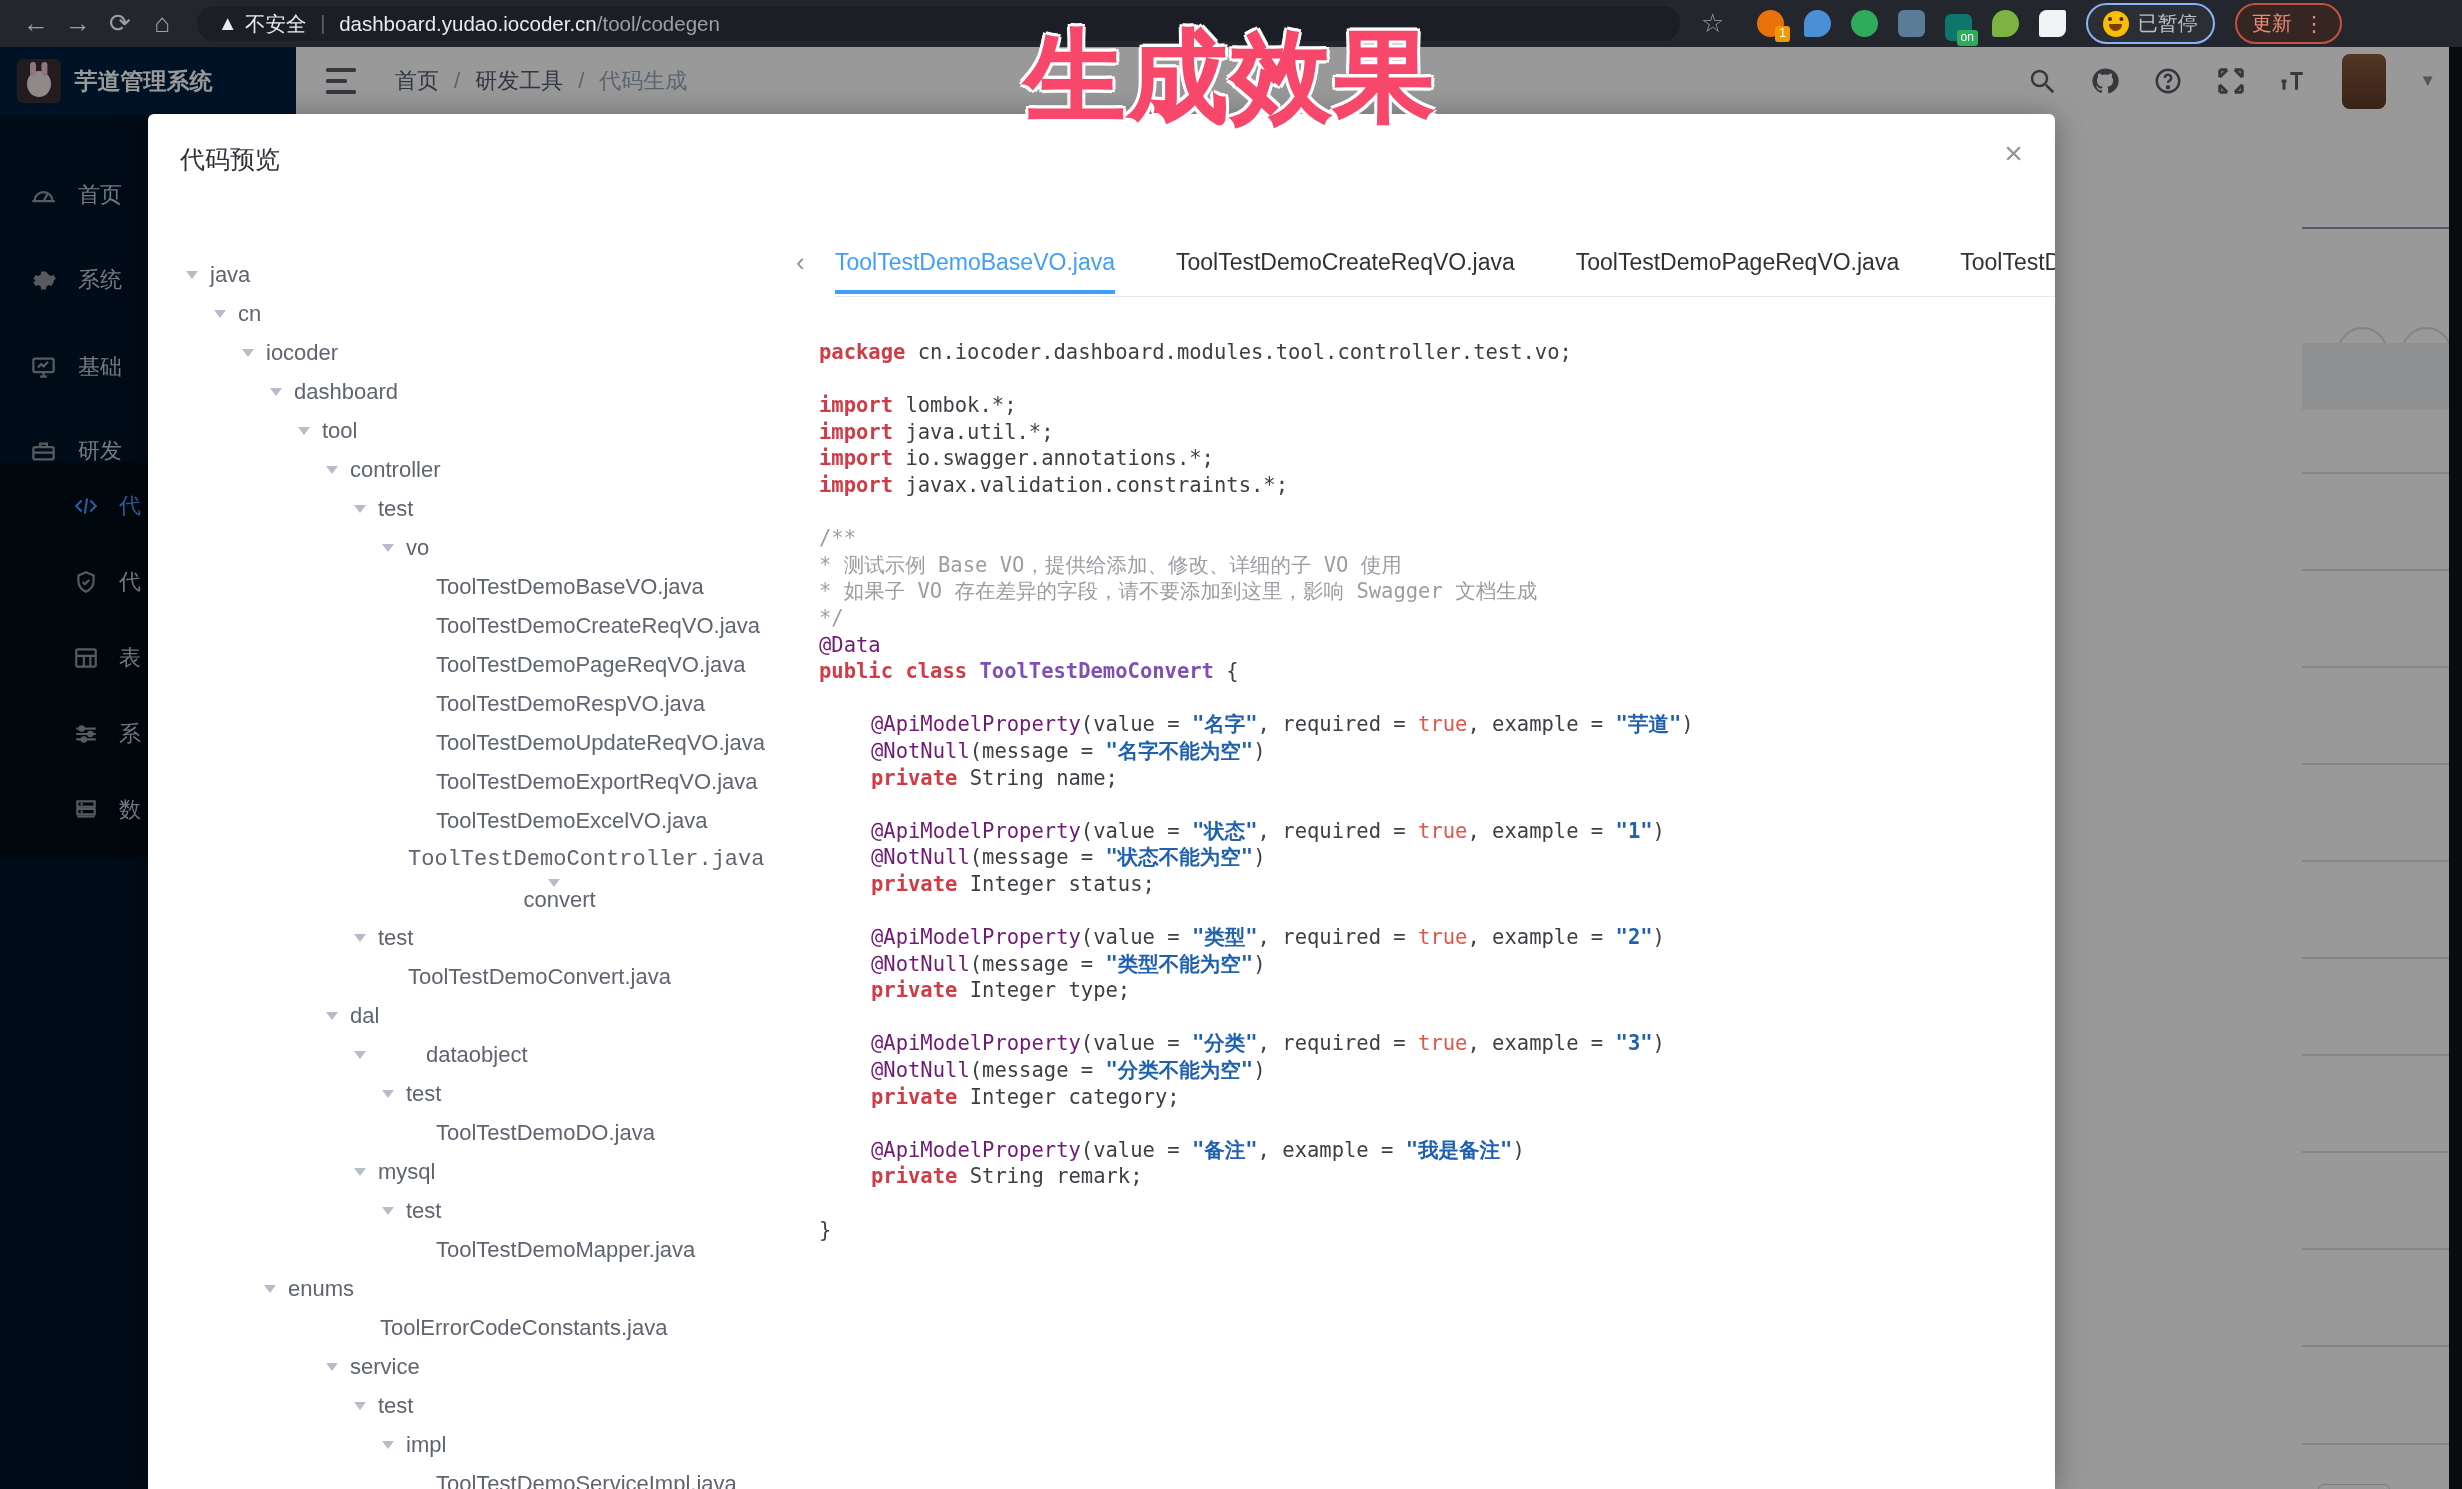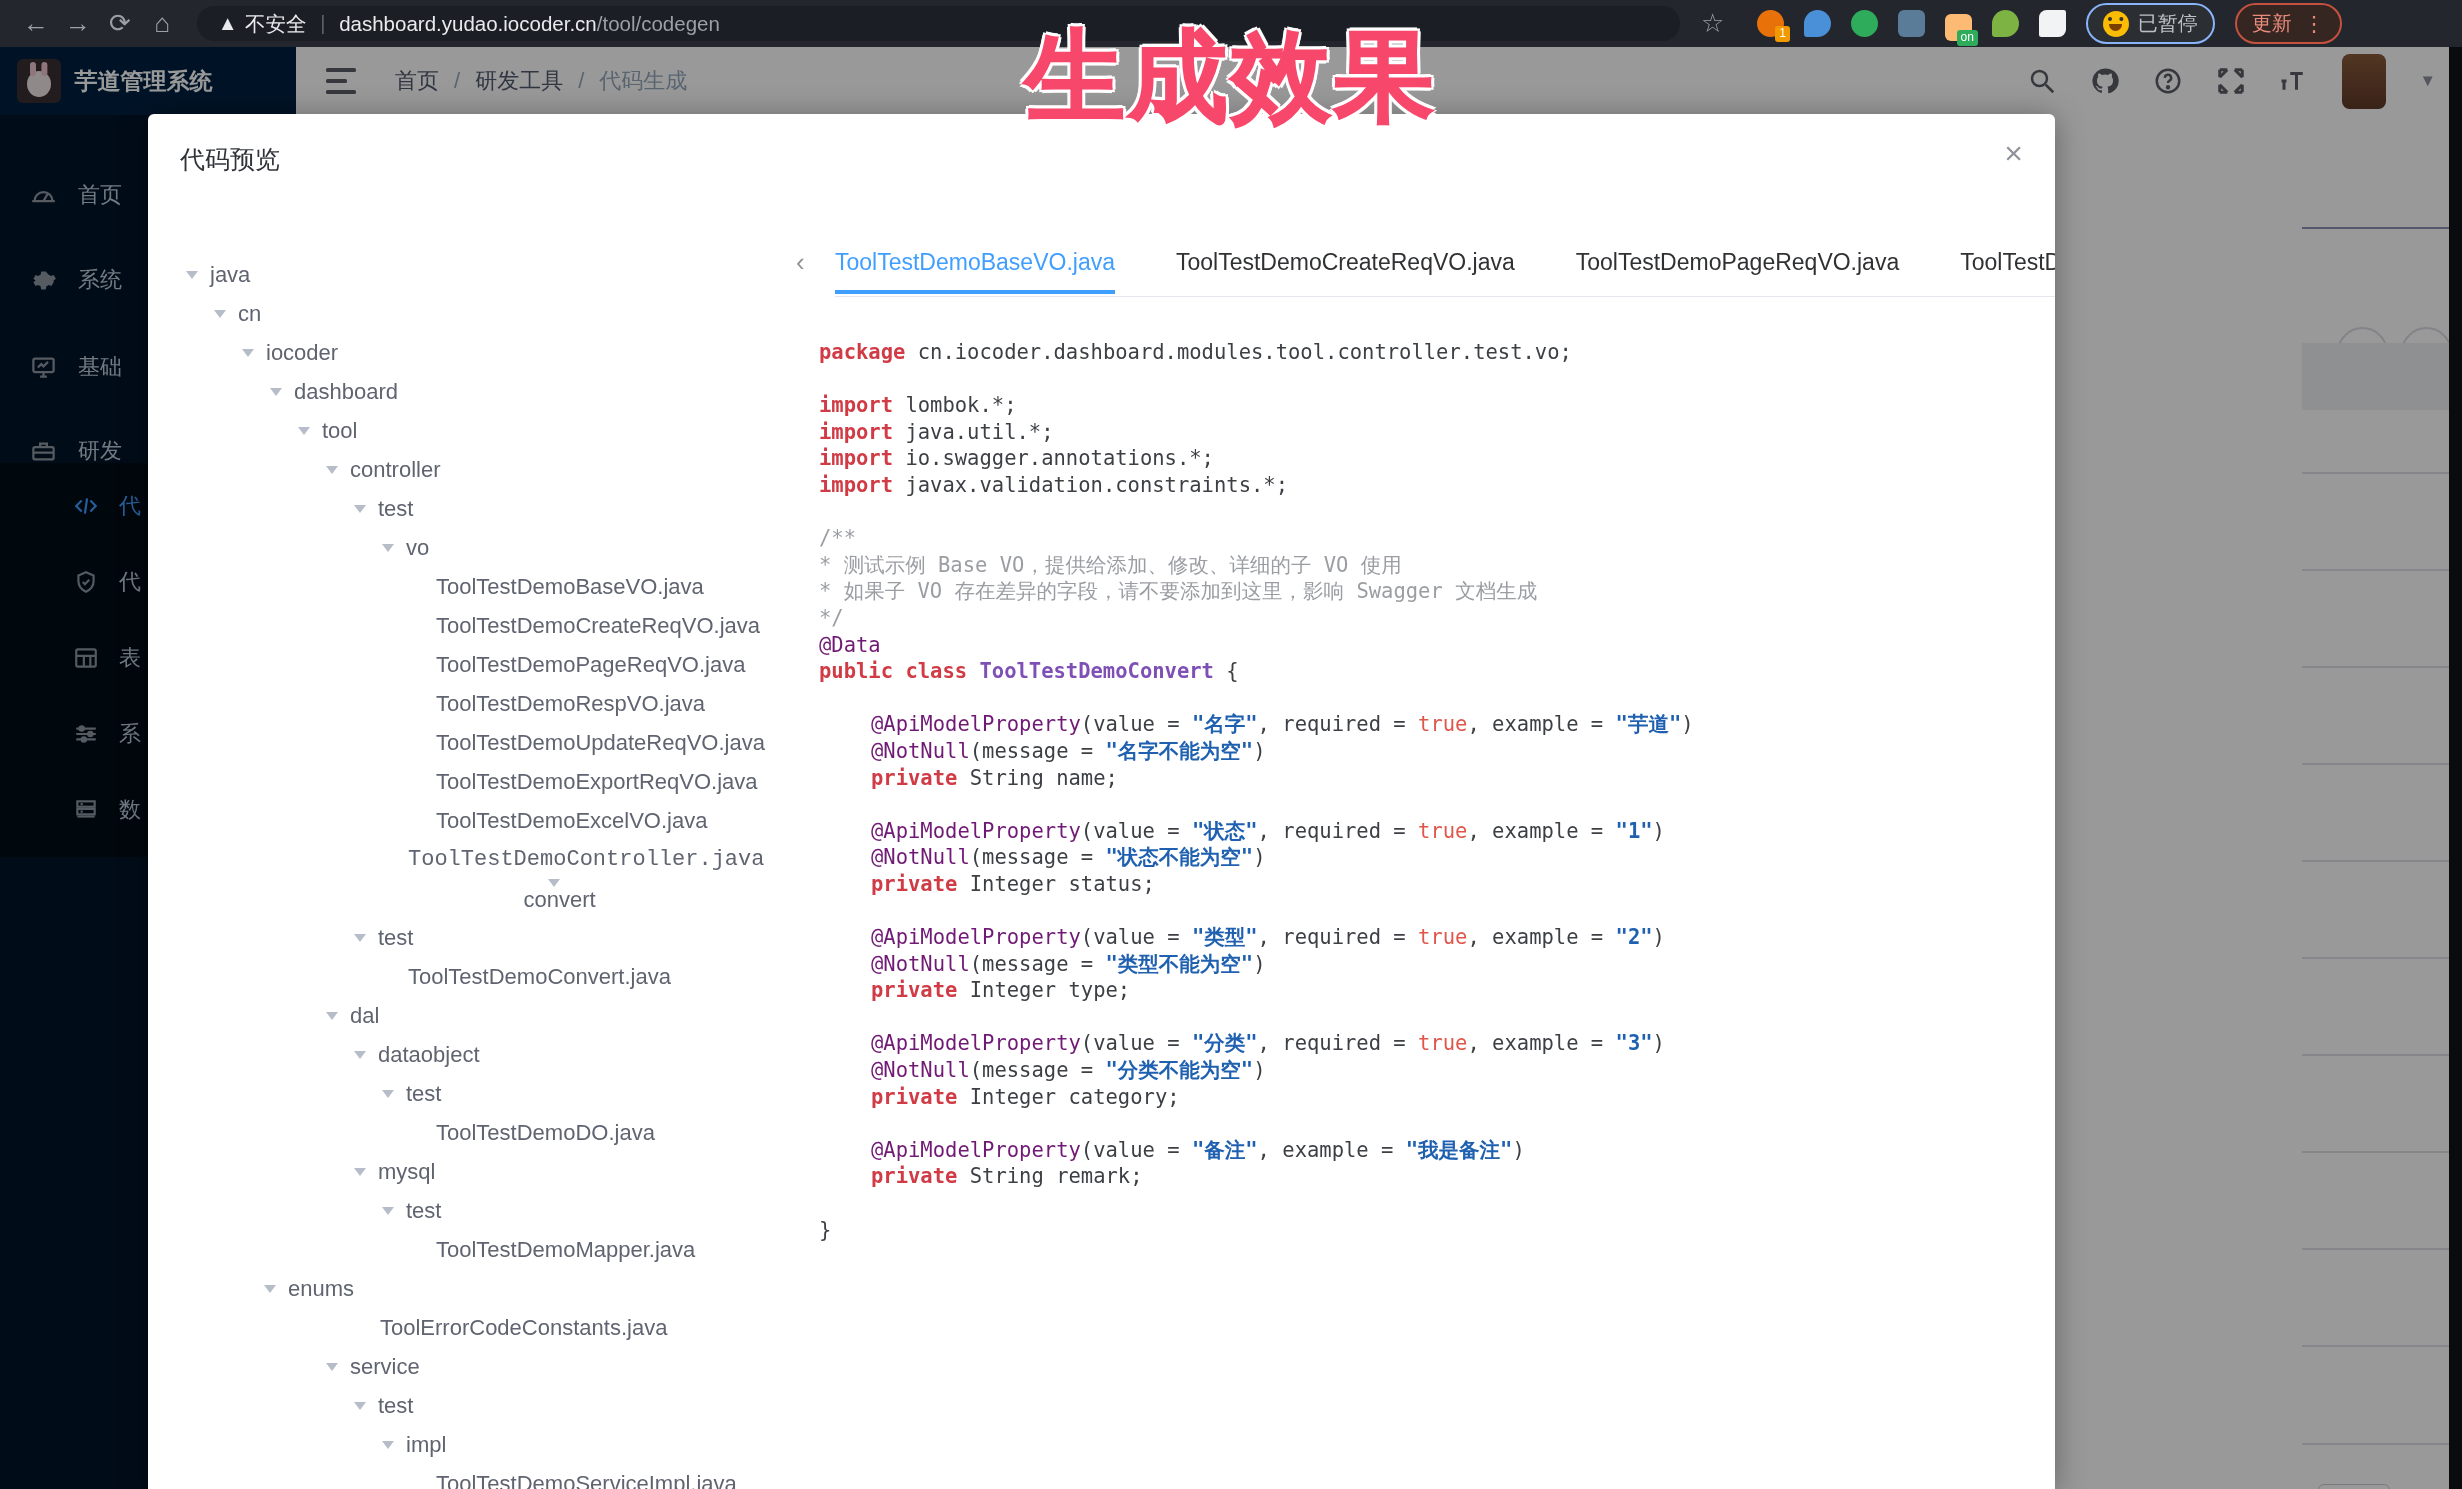--- a/index.html
+++ b/index.html
@@ -126,21 +126,21 @@
       <span class="url-path">/tool/codegen</span>
   </div>
   <span class="nav-ico" style="margin-left:12px;">☆</span>
   <div id="ext-area">
       <div class="ext-ico" style="background: rgb(232, 113, 10); border-radius: 50%;">
         <span class="ext-badge">1</span>
       </div>
       <div class="ext-ico" style="background: rgb(74, 144, 217); border-radius: 50% 50% 50% 3px;"></div>
       <div class="ext-ico" style="background: rgb(46, 172, 91); border-radius: 50%;"></div>
       <div class="ext-ico" style="background: rgb(91, 124, 153);"></div>
-      <div class="ext-ico" style="background: #fdba74; margin-top: 8px;">
+      <div class="ext-ico" style="background: #0f766e; margin-top: 8px;">
         <span class="ext-badge" style="background: rgb(46, 172, 91);">on</span>
       </div>
       <div class="ext-ico" style="background: rgb(124, 179, 66); border-radius: 50% 50% 50% 3px;"></div>
       <div class="ext-ico" style="background: rgb(241, 243, 244); border-radius: 7.6px 2.3px;"></div>
     </div>
   <div class="pill" id="paused-pill">
     <span class="emoji-face"></span>
     <span>已暂停</span>
   </div>
   <div class="pill" id="update-pill">
@@ -396,21 +396,21 @@
         <span class="caret"></span>
         <span>test</span>
       </div>
       <div class="tree-row" style="padding-left: 260px;">
         <span>ToolTestDemoConvert.java</span>
       </div>
       <div class="tree-row" style="padding-left: 178px;">
         <span class="caret"></span>
         <span>dal</span>
       </div>
-      <div class="tree-row" style="padding-left: 206px;">
+      <div class="tree-row" style="padding-left: 206px; gap: 48px;">
         <span class="caret"></span>
         <span>dataobject</span>
       </div>
       <div class="tree-row" style="padding-left: 234px;">
         <span class="caret"></span>
         <span>test</span>
       </div>
       <div class="tree-row" style="padding-left: 288px;">
         <span>ToolTestDemoDO.java</span>
       </div>

